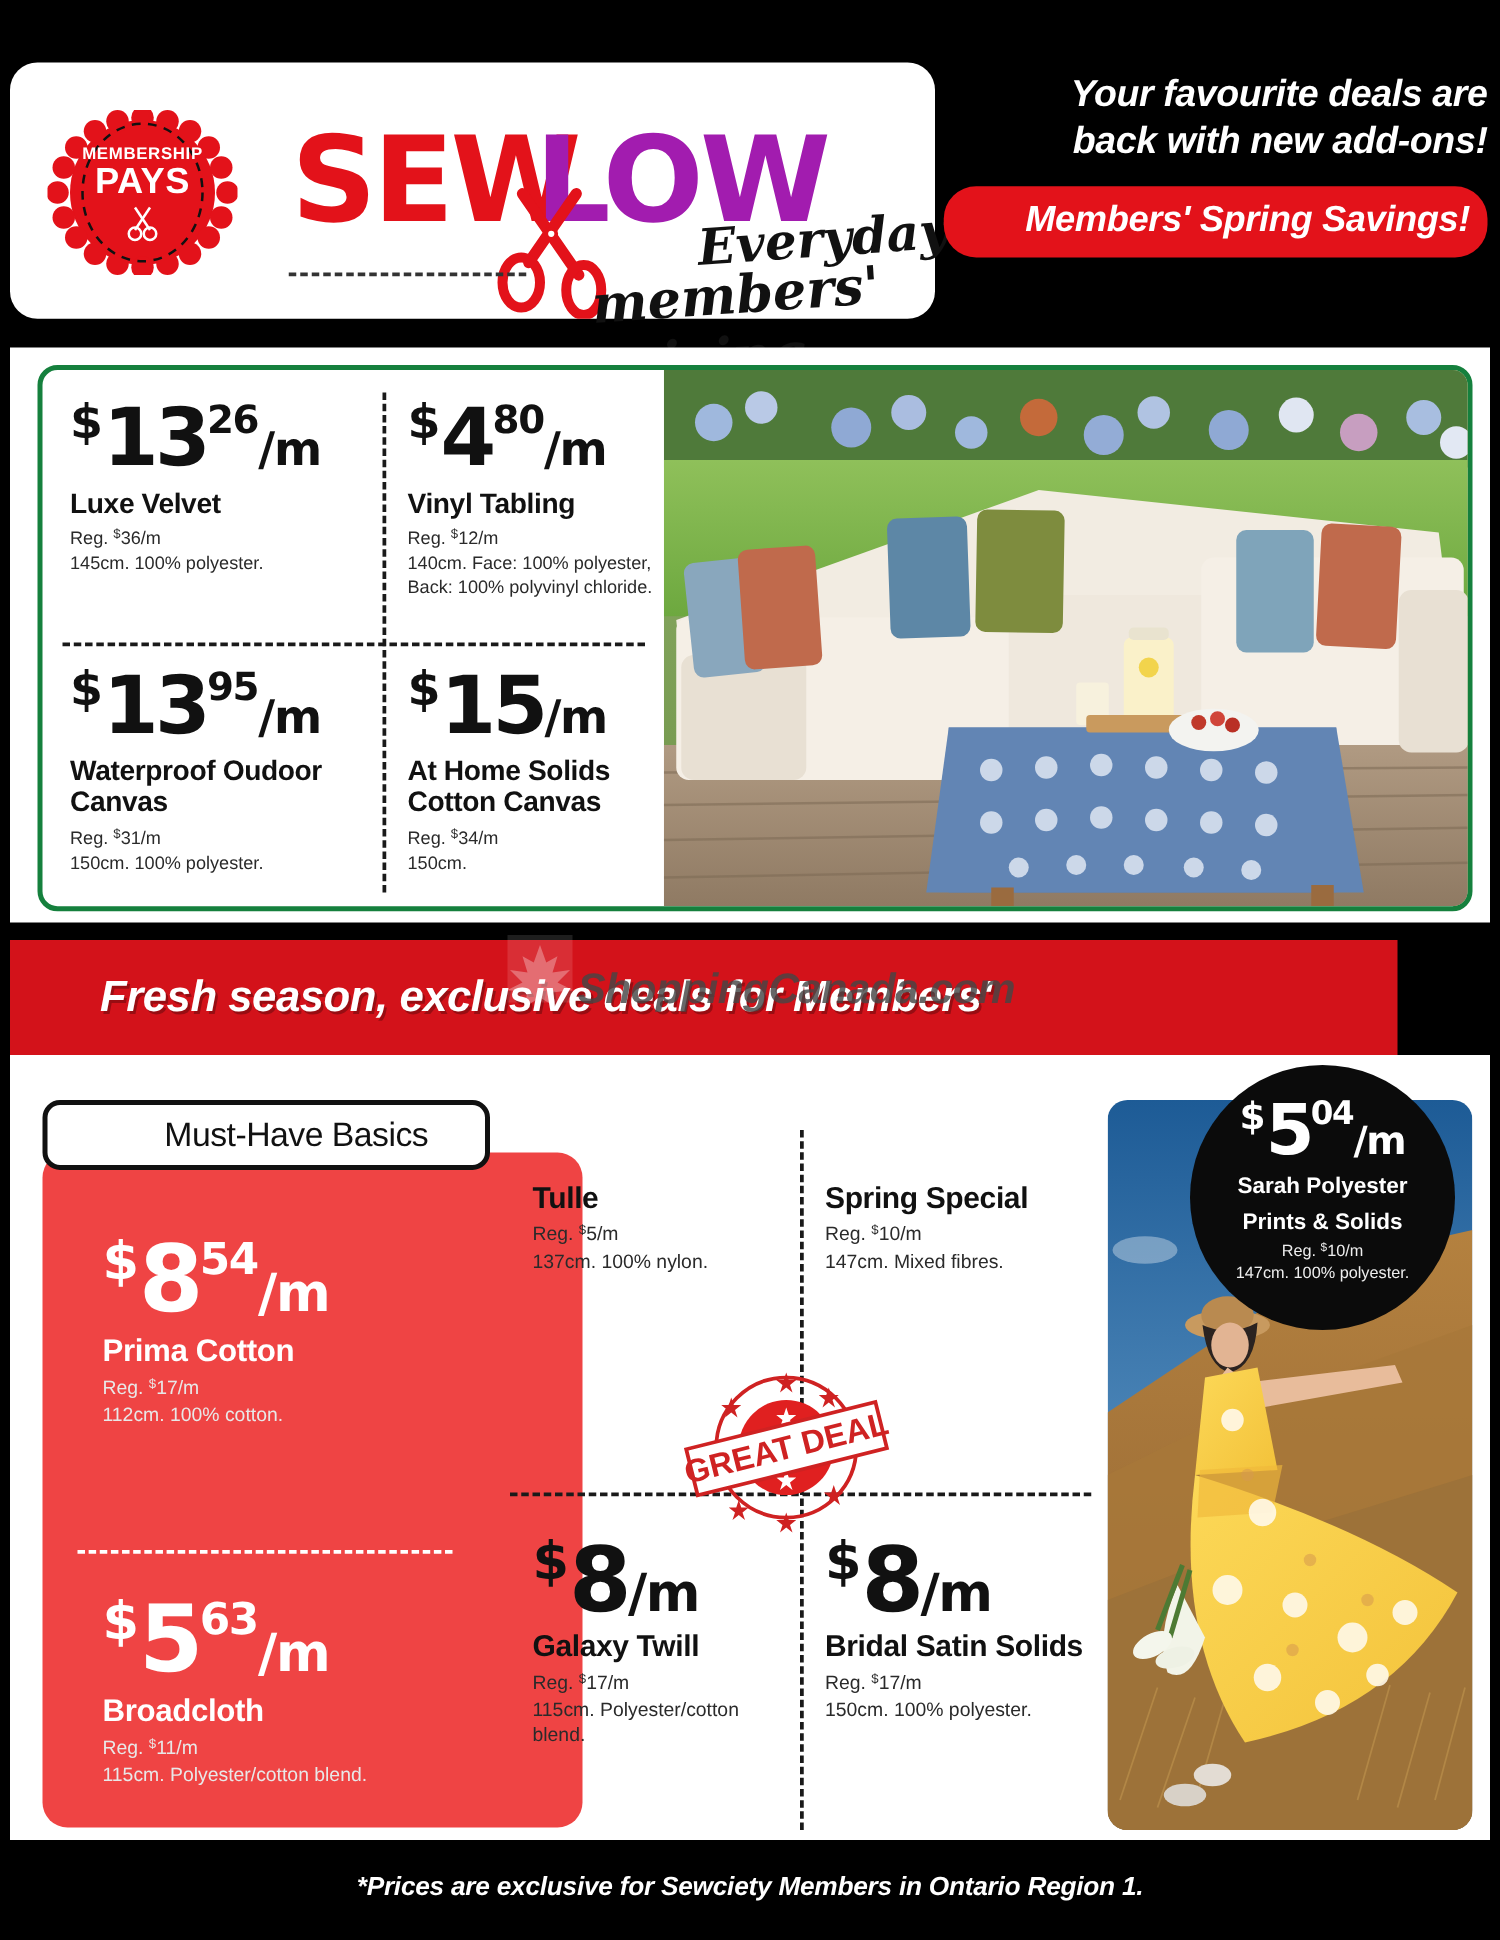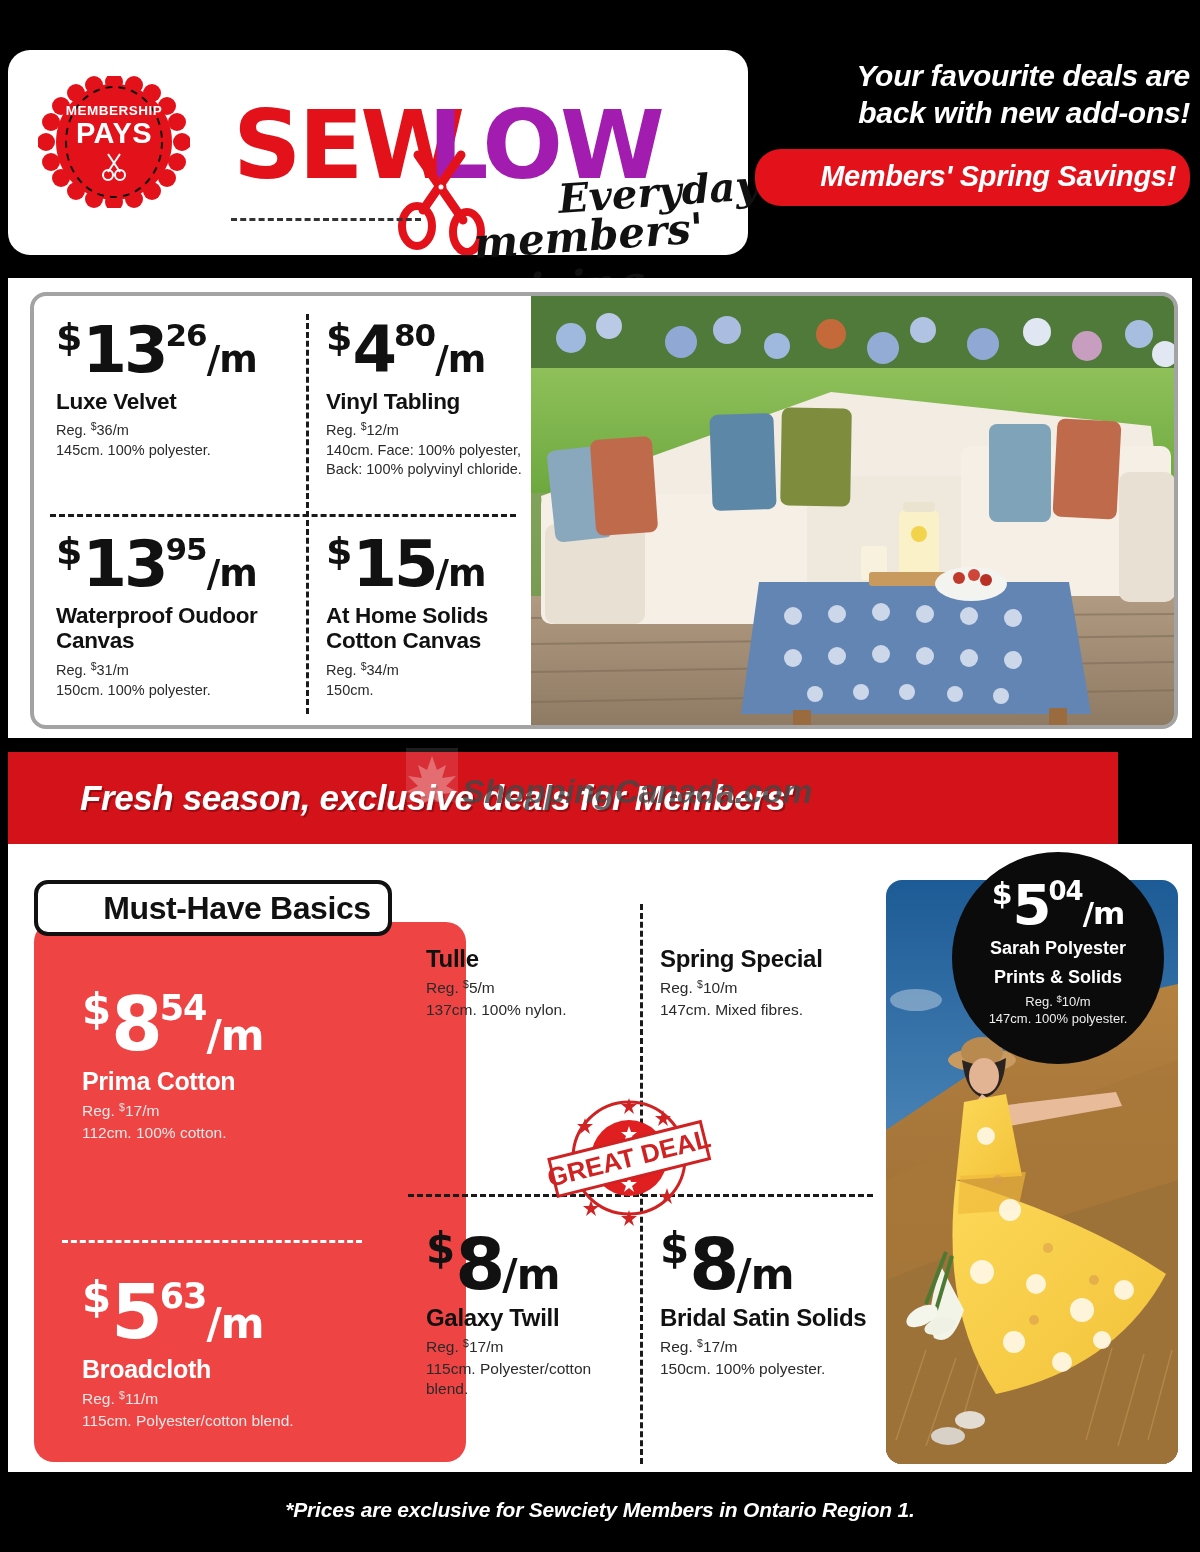--- a/index.html
+++ b/index.html
@@ -12,21 +12,21 @@
   }
   .page { position: absolute; inset: 0; background: #000; }
 
   
   .header { position: absolute; left: 0; top: 30px; width: 1200px; height: 240px; background:#000; }
   .logo-card {
     position: absolute; left: 8px; top: 20px; width: 740px; height: 205px;
     background: #fff; border-radius: 22px;
   }
   .stamp {
-    position: absolute; left: 30px; top: 26px; width: 152px; height: 132px; text-align: right;
+    position: absolute; left: 30px; top: 38px; width: 152px; height: 132px; text-align: right;
   }
   .stamp svg { width: 100%; height: 100%; display: block; }
   .stamp-txt {
     position: absolute; inset: 0; display: flex; flex-direction: column;
     align-items: center; justify-content: center; color: #fff; pointer-events: none;
   }
   .stamp-t1 { font-size: 13.5px; font-weight: 700; letter-spacing: .5px; }
   .stamp-t2 { font-size: 29px; font-weight: 800; letter-spacing: .5px; margin-top: -1px; }
   .stamp-scissor { margin-top: 2px; }
 
@@ -69,21 +69,21 @@
   .head-red {
     margin-top: 18px; background: #E3121A; padding: 11px 14px 13px 14px;
     color: #fff; font-size: 29px; font-weight: 800; font-style: italic;
     text-align: right; letter-spacing: -.3px; border-radius: 26px;
   }
 
   
   .panel1 { position: absolute; left: 8px; top: 278px; width: 1184px; height: 460px; background:#fff; }
   .card-red {
     position: absolute; left: 22px; top: 14px; width: 1148px; height: 437px;
-    border: 4px solid #a3a3a3; border-radius: 16px; overflow: hidden; background:#fff;
+    border: 4px solid #15803d; border-radius: 16px; overflow: hidden; background:#fff;
   }
   .deal-grid { position: absolute; left: 0; top: 0; width: 495px; height: 429px; }
   .vdiv-top {
     position: absolute; left: 272px; top: 18px; width: 0; height: 400px;
     border-left: 3px dashed #1a1a1a;
   }
   .hdiv-top {
     position: absolute; left: 16px; top: 218px; width: 466px; height: 0;
     border-top: 3px dashed #1a1a1a;
   }
@@ -134,21 +134,21 @@
   }
 
   
   .panel2 { position: absolute; left: 8px; top: 844px; width: 1184px; height: 628px; background:#fff; }
 
   .pill {
     position: absolute; left: 26px; top: 36px; width: 358px; height: 56px;
     border: 4px solid #111; border-radius: 14px; background:#fff;
     display: flex; align-items: center; justify-content: center;
   }
-  .pill span { font-size: 32px; font-weight: 700; color:#111; letter-spacing:-.4px;margin-left:48px; }
+  .pill span { font-size: 27px; font-weight: 400; color:#111; letter-spacing:-.4px;margin-left:48px; }
 
   .blackcard {
     position: absolute; left: 26px; top: 78px; width: 432px; height: 540px;
     background: #ef4444; border-radius: 20px;
   }
   .bc-div {
     position: absolute; left: 28px; top: 318px; width: 300px; height: 0;
     border-top: 3px dashed #fff;
   }
   .bc-deal { position: absolute; color:#fff; }

